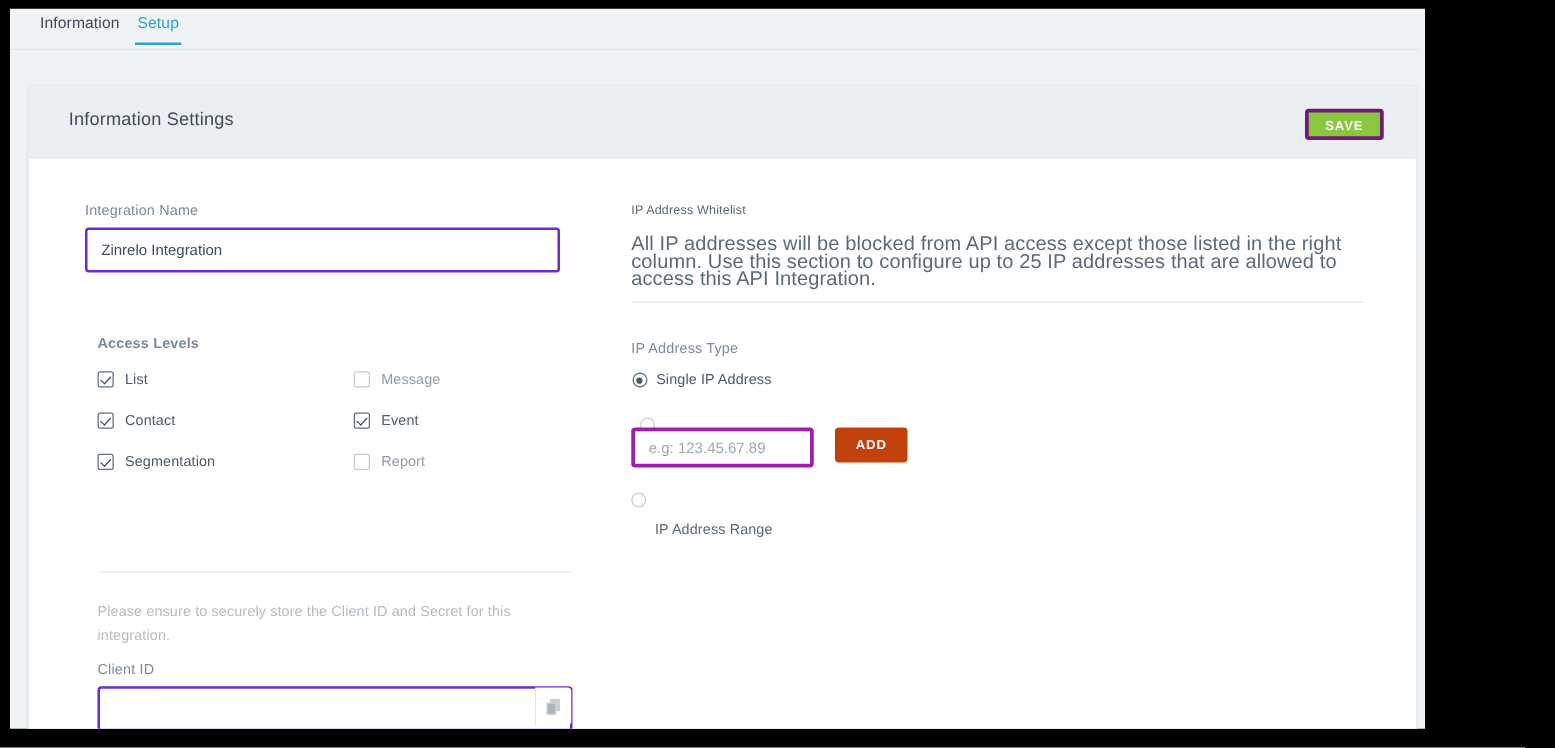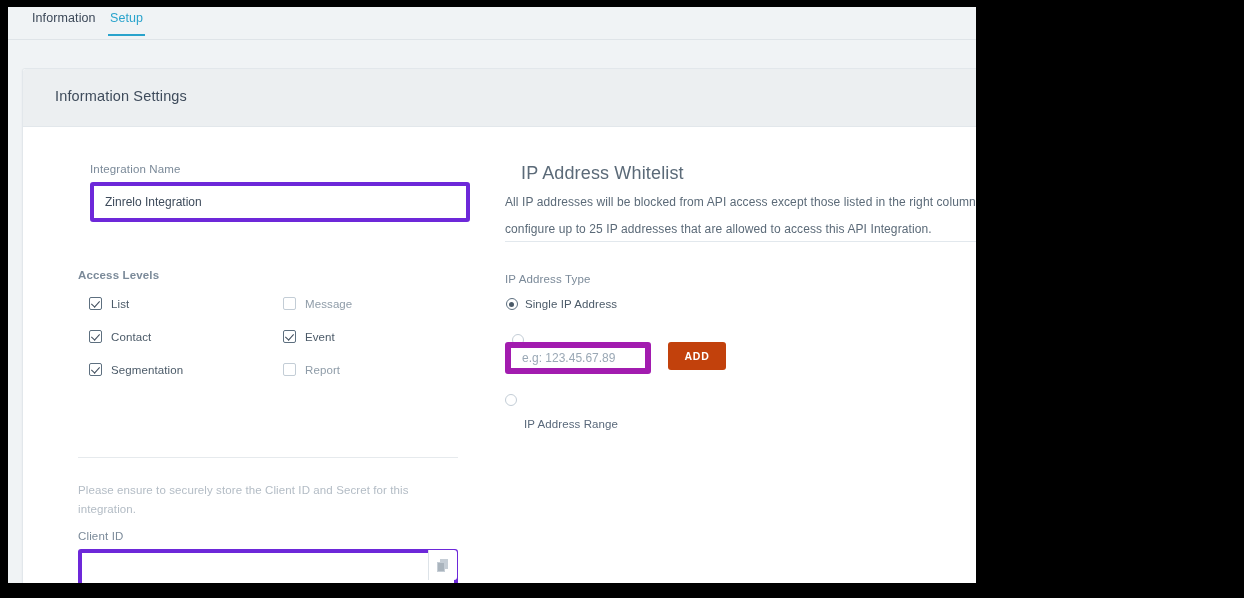--- a/index.html
+++ b/index.html
@@ -9,21 +9,21 @@
     font-family: "Liberation Sans", sans-serif;
   }
   body {
     background: #000000;
     position: relative;
   }
   
   .viewport {
     position: absolute;
     left: 8px; top: 7px;
-    width: 968px; height: 576px;
+    width: 1132px; height: 576px;
     background: #f0f3f5;
     overflow: hidden;
   }
 
   
   .tabbar {
     position: absolute;
     left: 0; top: 0;
     width: 1128px;
     height: 33px;
@@ -88,43 +88,43 @@
   .col-right { position: absolute; left: 468px; top: 0; width: 600px; }
 
   .field-label {
     font-size: 11.5px;
     color: #7b8a99;
     letter-spacing: .15px;
     margin-bottom: 7px;
   }
   .text-input {
     width: 380px; height: 32px;
-    border: 4px solid #6d28d9;
+    border: 2px solid #6d28d9;
     border-radius: 3px;
     background: #fff;
     font-family: "Liberation Sans", sans-serif;
     font-size: 12px;
     color: #3e4b5b;
     padding: 16px 11px;
     outline: none;
   }
   .text-input::placeholder { color: #9aa8b5; }
 
-  .group-integration-name { position: absolute; left: 26px; top: 36px; }
+  .group-integration-name { position: absolute; left: 4px; top: 36px; }
 
   .group-access { position: absolute; left: 14px; top: 142px; width: 380px; }
   .group-access .field-label { margin-bottom: 16px; font-weight: bold; }
   .checks { position: relative; height: 96px; }
   .check-item {
     position: absolute;
     display: flex;
     align-items: center;
     cursor: pointer;
   }
-  .check-col-a { left: 0; margin-left: 11px; }
+  .check-col-a { left: 0; }
   .check-col-b { left: 205px; }
   .check-r0 { top: 0; }
   .check-r1 { top: 33px; }
   .check-r2 { top: 66px; }
   .cbox {
     width: 13px; height: 13px;
     border: 1px solid #5d6f7f;
     border-radius: 2px;
     background: #fff;
     margin-right: 9px;
@@ -171,31 +171,30 @@
     background: #fff;
     display: flex; align-items: center; justify-content: center;
     cursor: pointer;
     border-radius: 0 3px 3px 0;
   }
 
   
   .section-title {
     position: absolute;
     left: 14px; top: 36px;
-    font-size: 18px;
+    font-size: 10px;
     color: #5b6a78;
     letter-spacing: .15px;
-    margin-left: 16px;
   }
   .section-desc {
     position: absolute;
     left: 14px; top: 62px;
     width: 580px;
-    font-size: 12px;
-    line-height: 27px;
+    font-size: 16px;
+    line-height: 14px;
     color: #5b6a78;
     letter-spacing: .1px;
   }
   .divider-right {
     position: absolute;
     left: 14px; top: 114px;
     width: 585px; height: 1px;
     background: #e2e8ed;
   }
   .group-ip-type { position: absolute; left: 14px; top: 146px; }
@@ -229,21 +228,21 @@
   .radio-label.dim { color: #59687a; margin-top: 48px; }
 
   .ip-add-row {
     position: absolute;
     left: 14px; top: 215px;
     display: flex;
     align-items: flex-start;
   }
   .ip-input {
     width: 146px; height: 32px;
-    border: 6px solid #a21caf;
+    border: 3px solid #a21caf;
     border-radius: 3px;
     background: #fff;
     font-family: "Liberation Sans", sans-serif;
     font-size: 12px;
     color: #3e4b5b;
     padding: 0 11px;
     outline: none;
   }
   .ip-input::placeholder { color: #9aa8b5; }
   .add-button {

